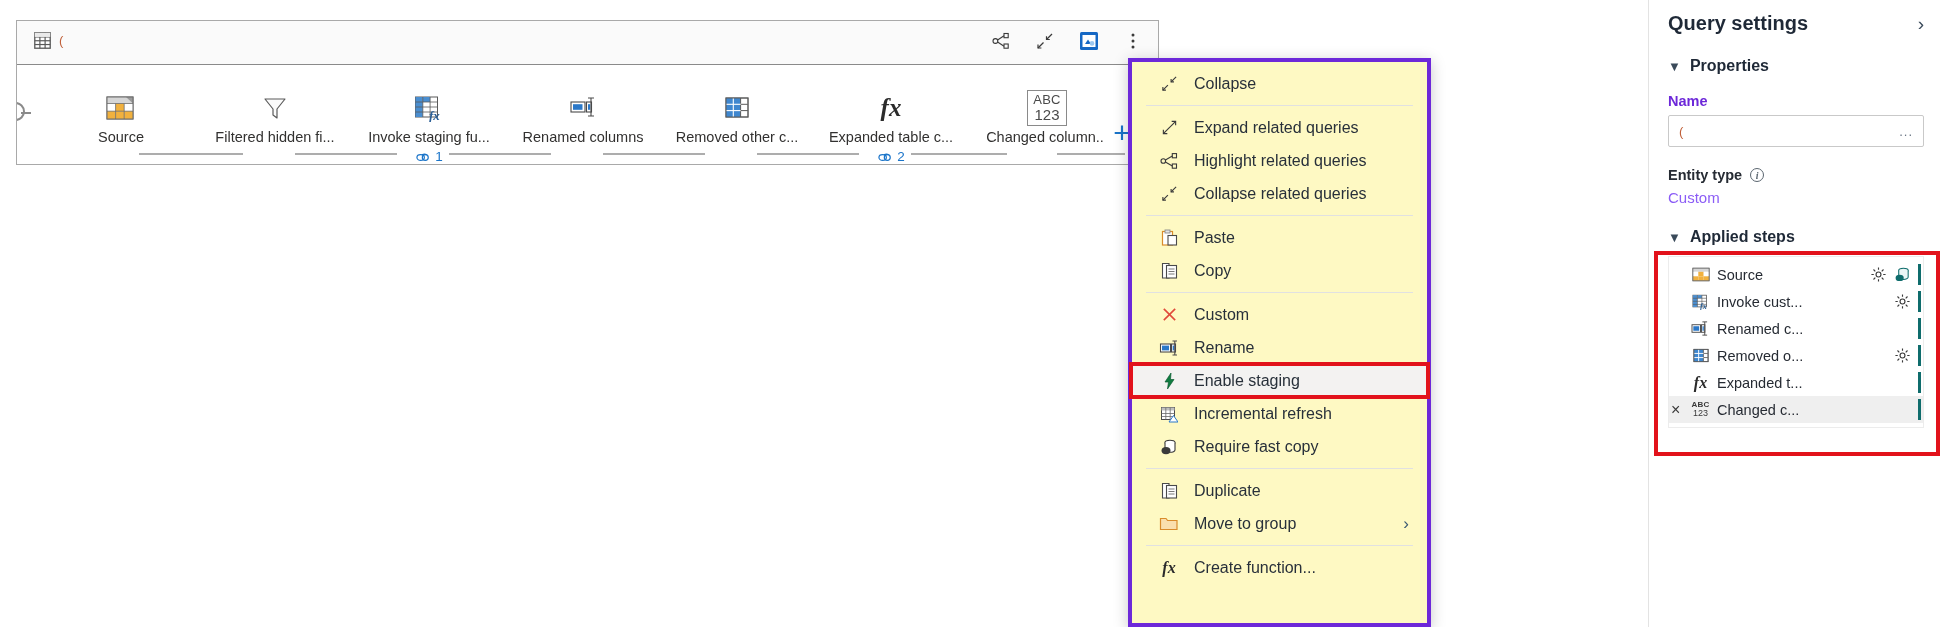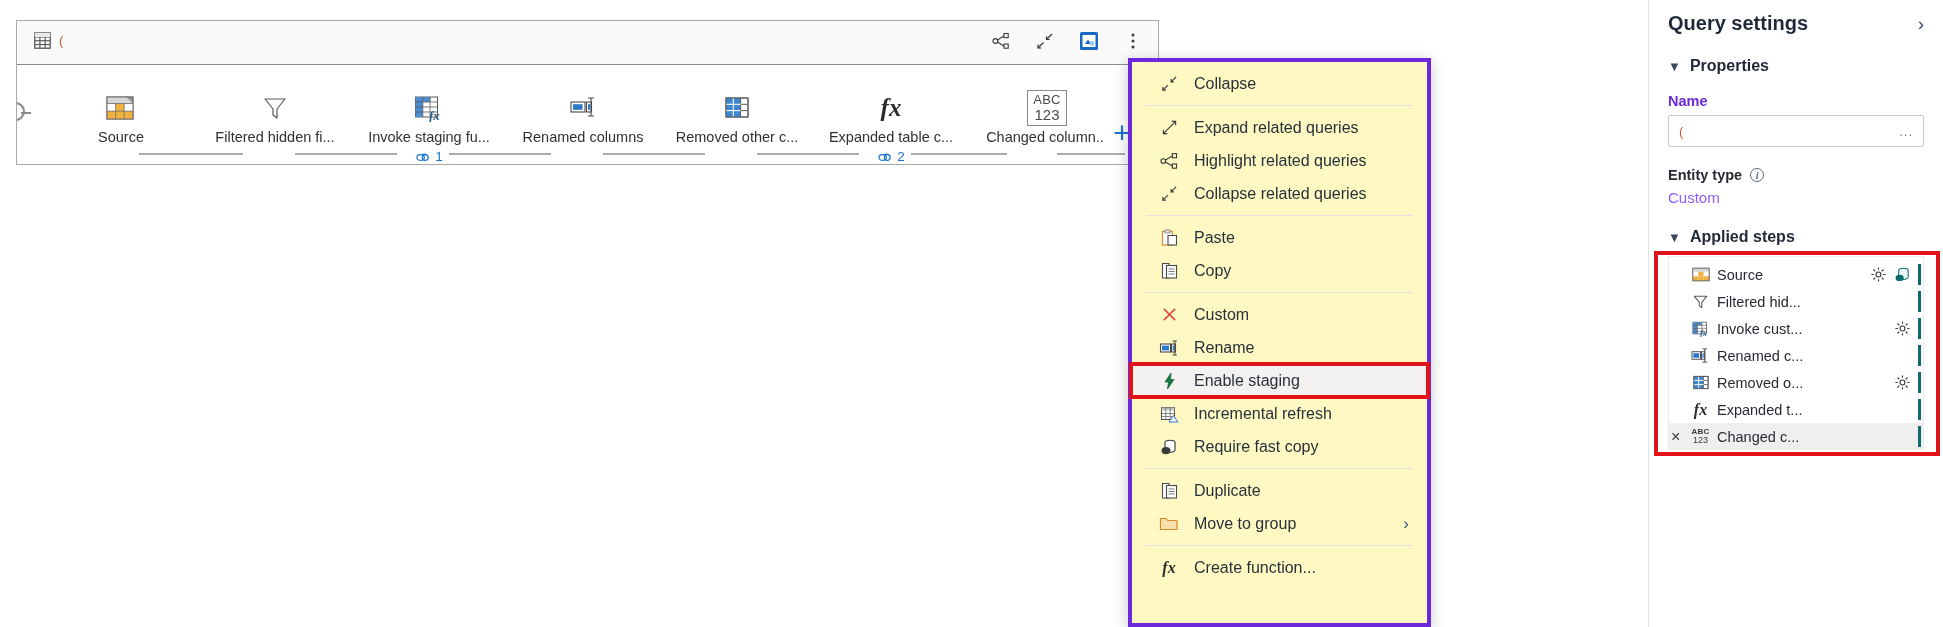--- a/index.html
+++ b/index.html
@@ -600,29 +600,20 @@
           <span class="srcicon">
             <svg width="17" height="17" viewBox="0 0 18 18">
               <ellipse cx="10" cy="4.5" rx="5" ry="2.2" fill="#eaf5f5" stroke="#0f6c6c" stroke-width="1.1"></ellipse>
               <path d="M5 4.5 L5 12 A5 2.2 0 0 0 15 12 L15 4.5" fill="#eaf5f5" stroke="#0f6c6c" stroke-width="1.1"></path>
               <ellipse cx="6" cy="12.6" rx="4.3" ry="3.4" fill="#0f6c6c"></ellipse>
             </svg>
           </span>
           <span class="step-bar"></span>
         </div>
 
-        <div class="step-row">
-          <span class="step-ico">
-            <svg width="17" height="17" viewBox="0 0 18 18">
-              <path d="M2.5 3.5 L15.5 3.5 L10.3 10 L10.3 15.5 L7.7 13.6 L7.7 10 Z" fill="#fbfbfb" stroke="#5a5a5a" stroke-width="1.1" stroke-linejoin="round"></path>
-            </svg>
-          </span>
-          <span class="sname">Filtered hid...</span>
-          <span class="step-bar"></span>
-        </div>
 
         <div class="step-row">
           <span class="step-ico">
             <svg width="18" height="17" viewBox="0 0 20 18">
               <rect x="1" y="2" width="15" height="13" fill="#fff" stroke="#5a5a5a" stroke-width=".9"></rect>
               <rect x="1" y="2" width="5" height="13" fill="#4a8ed0"></rect>
               <rect x="6" y="2" width="5" height="3.4" fill="#4a8ed0"></rect>
               <line x1="6" y1="2" x2="6" y2="15" stroke="#5a5a5a" stroke-width=".7"></line>
               <line x1="11" y1="2" x2="11" y2="15" stroke="#5a5a5a" stroke-width=".7"></line>
               <line x1="1" y1="5.4" x2="16" y2="5.4" stroke="#5a5a5a" stroke-width=".7"></line>

